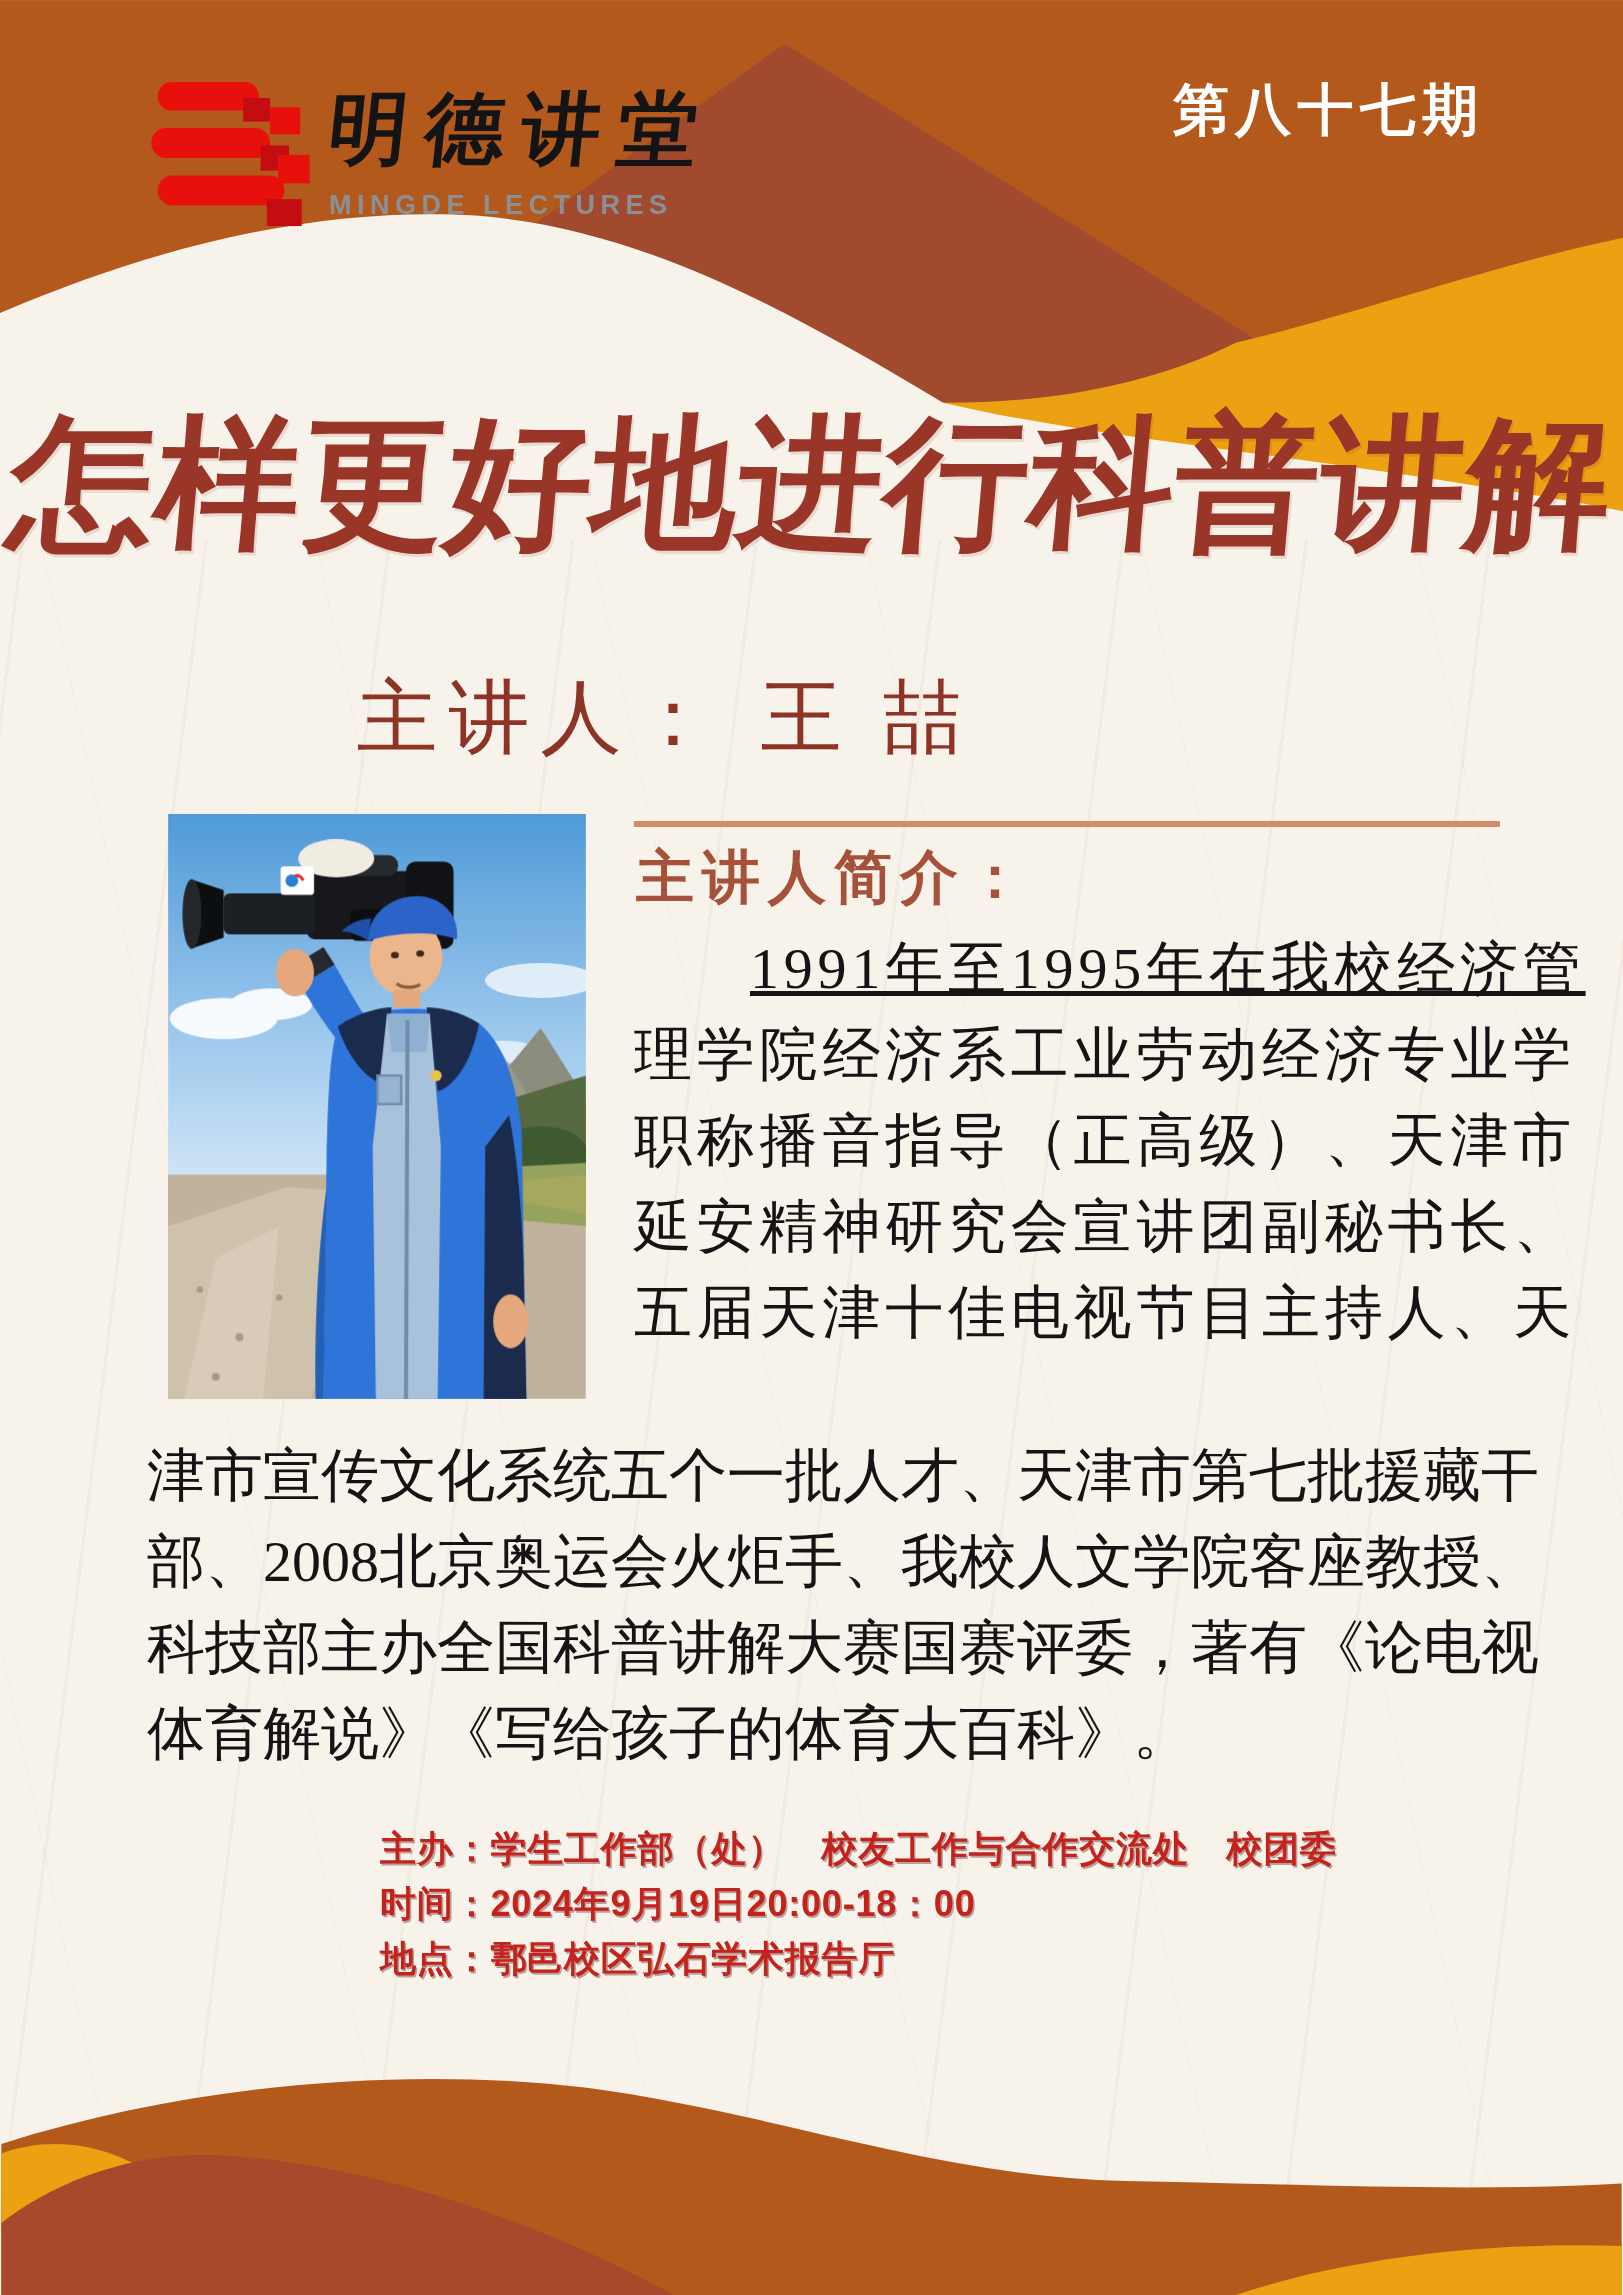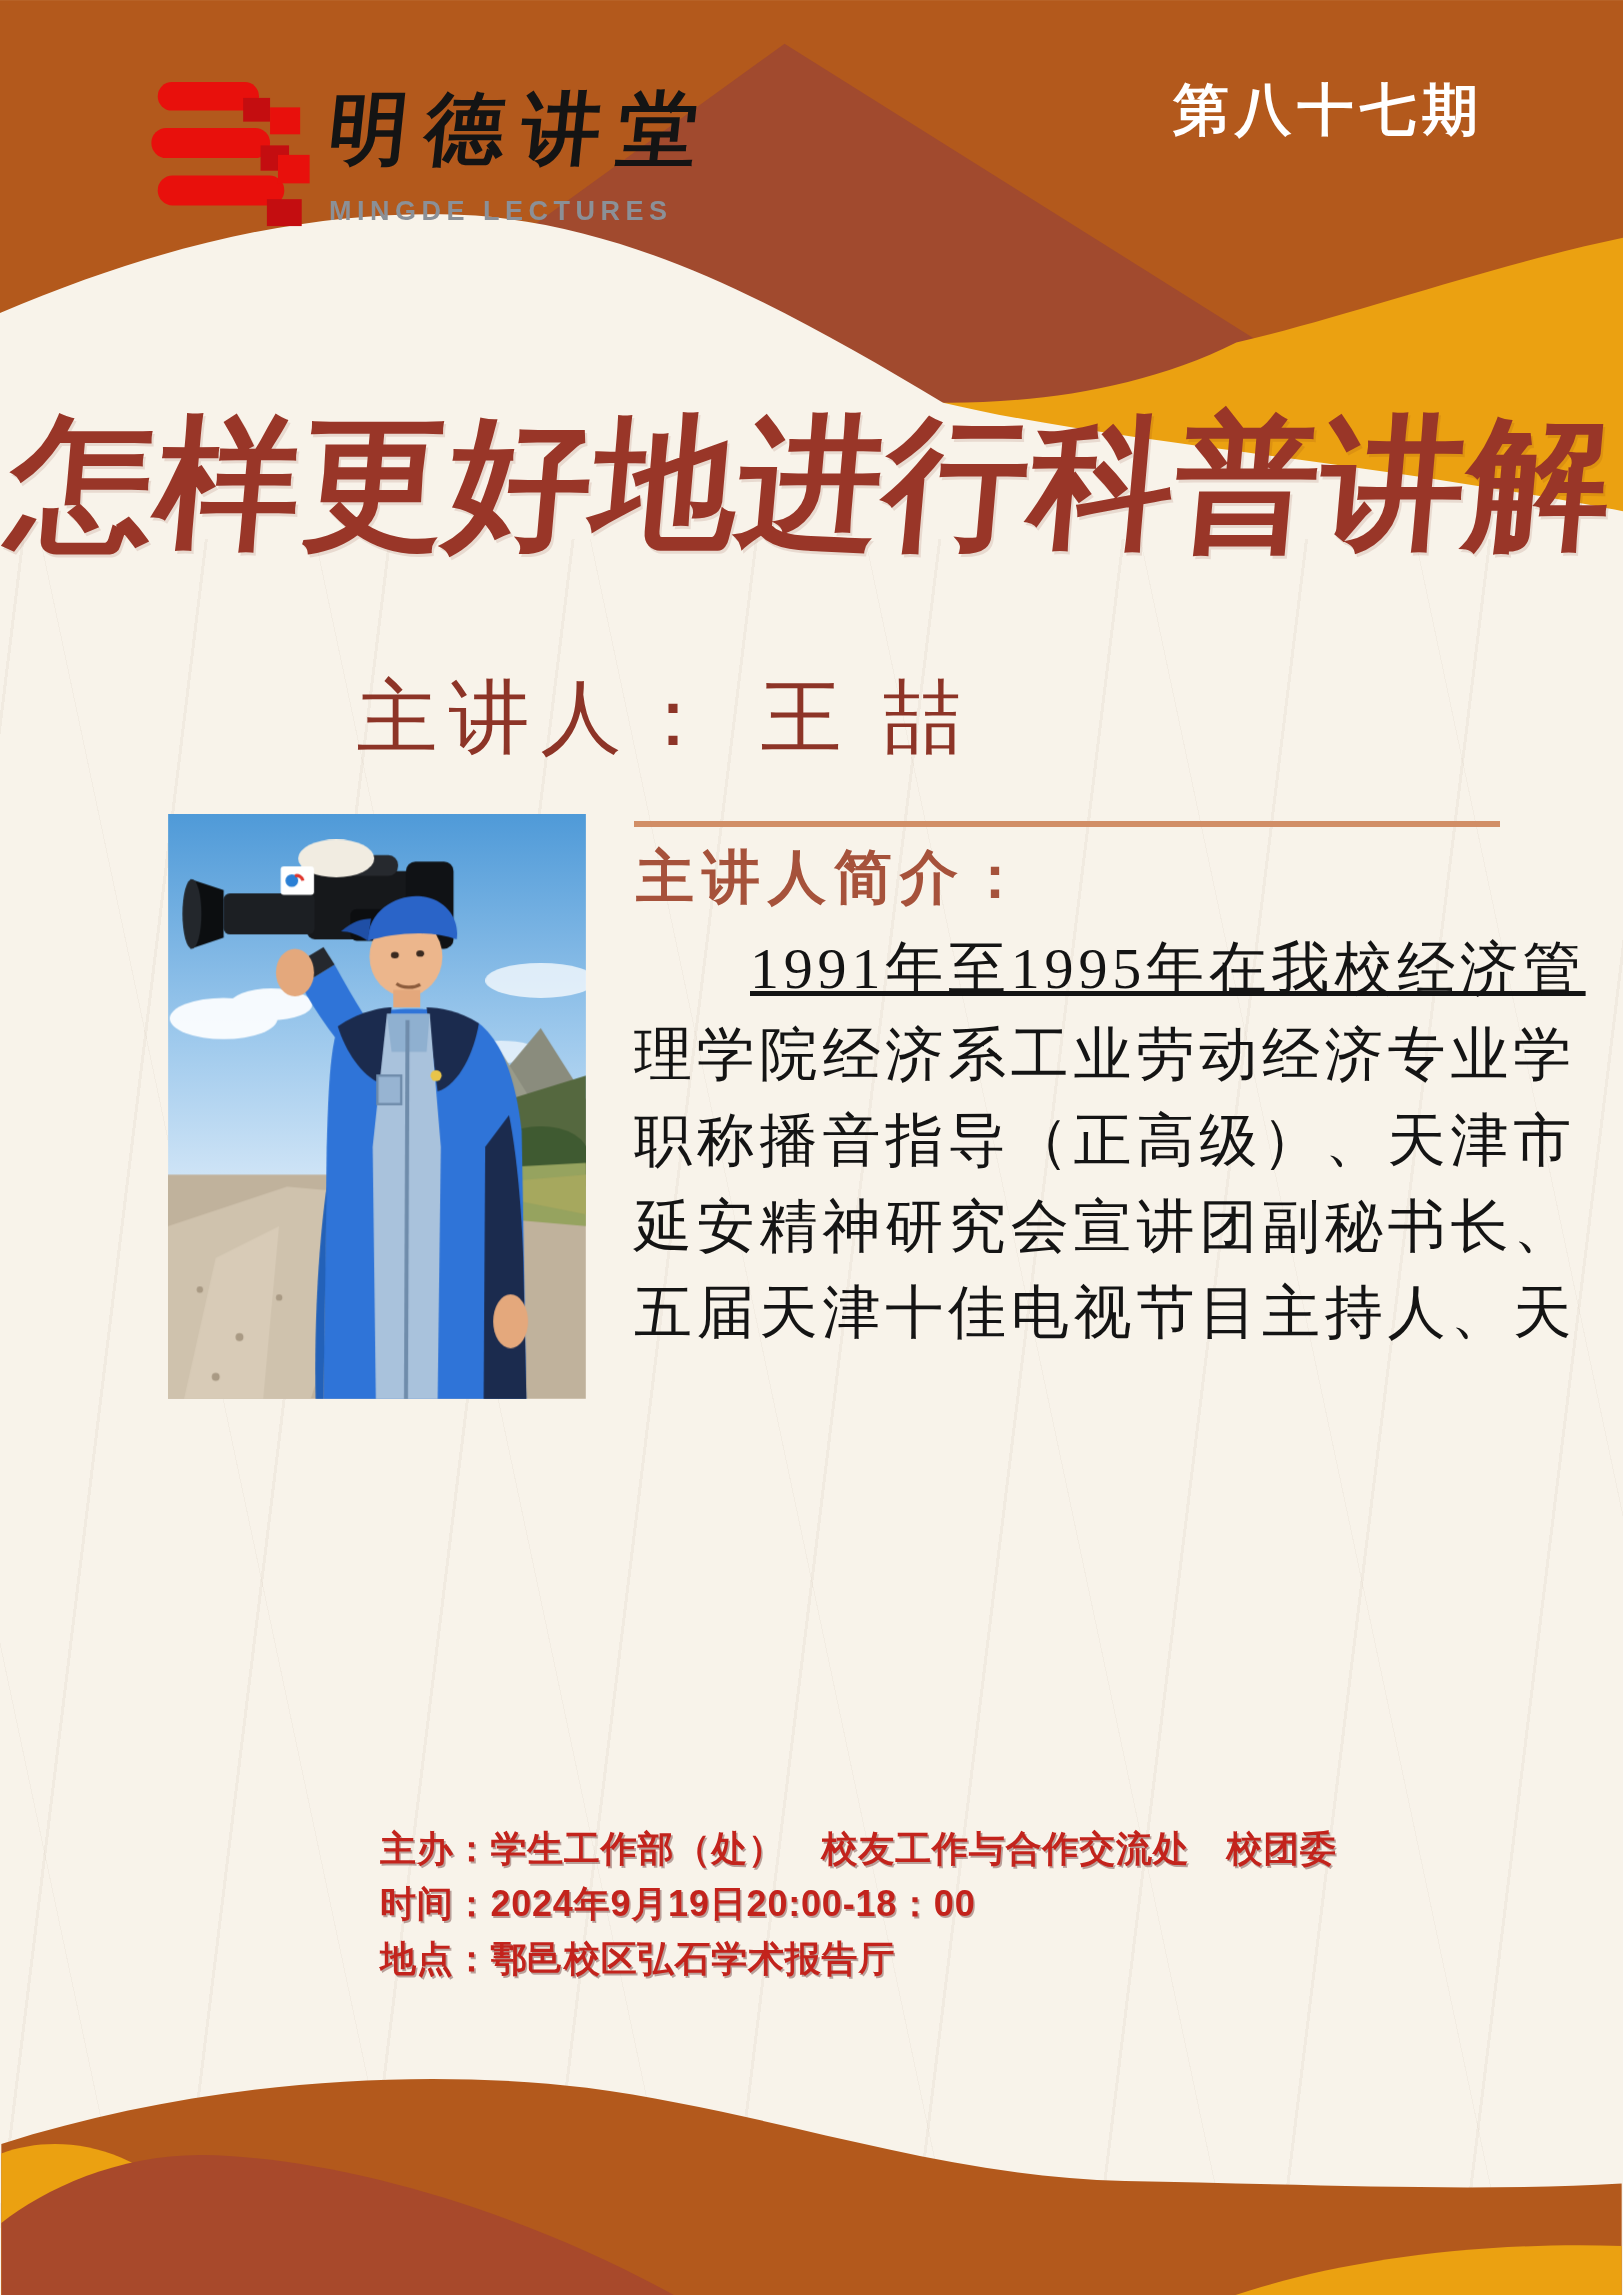--- a/index.html
+++ b/index.html
@@ -19,21 +19,21 @@
   .header-svg{position:absolute;top:0;left:0;}
   .logo{position:absolute;top:52px;left:151px;display:flex;align-items:flex-start;}
   .logo-text{margin-left:19px;}
   .logo-zh{
     font-family:"Liberation Serif","DejaVu Serif",serif;
     font-weight:bold;font-size:79px;line-height:1;color:#141414;
     letter-spacing:17.4px;transform:skewX(-6deg);
     margin-top:38px;
   }
   .logo-en{
-    font-size:27px;color:#8b9097;letter-spacing:5.5px;margin-top:27px;font-weight:bold;
+    font-size:27px;color:#8b9097;letter-spacing:5.5px;margin-top:21px;font-weight:bold;
   }
   .issue{
     position:absolute;top:73px;left:1173px;width:333px;
     font-family:"Liberation Serif","DejaVu Serif",serif;
     font-weight:bold;font-size:56px;color:#ffffff;letter-spacing:6.3px;white-space:nowrap;
   }
 
   
   .main-title{
     position:absolute;top:395px;left:0;width:1623px;
@@ -216,20 +216,26 @@
   <div class="intro-heading">主讲人简介：</div>
 
   <div class="bio bio-right">
     <div class="bio-line indent">1991年至1995年在我校经济管</div>
     <div class="bio-line">理学院经济系工业劳动经济专业学</div>
     <div class="bio-line">职称播音指导（正高级）、天津市</div>
     <div class="bio-line">延安精神研究会宣讲团副秘书长、</div>
     <div class="bio-line">五届天津十佳电视节目主持人、天</div>
   </div>
 
+  <div class="bio bio-full">
+    <div class="bio-line">津市宣传文化系统五个一批人才、天津市第七批援藏干</div>
+    <div class="bio-line">部、2008北京奥运会火炬手、我校人文学院客座教授、</div>
+    <div class="bio-line">科技部主办全国科普讲解大赛国赛评委，著有《论电视</div>
+    <div class="bio-line">体育解说》《写给孩子的体育大百科》。</div>
+  </div>
 
   <div class="footer">
     <div class="footer-line">
       <span>主办：</span><span>学生工作部（处）　校友工作与合作交流处　校团委</span>
     </div>
     <div class="footer-line">
       <span>时间：</span><span>2024年9月19日20:00-18：00</span>
     </div>
     <div class="footer-line">
       <span>地点：</span><span>鄠邑校区弘石学术报告厅</span>

